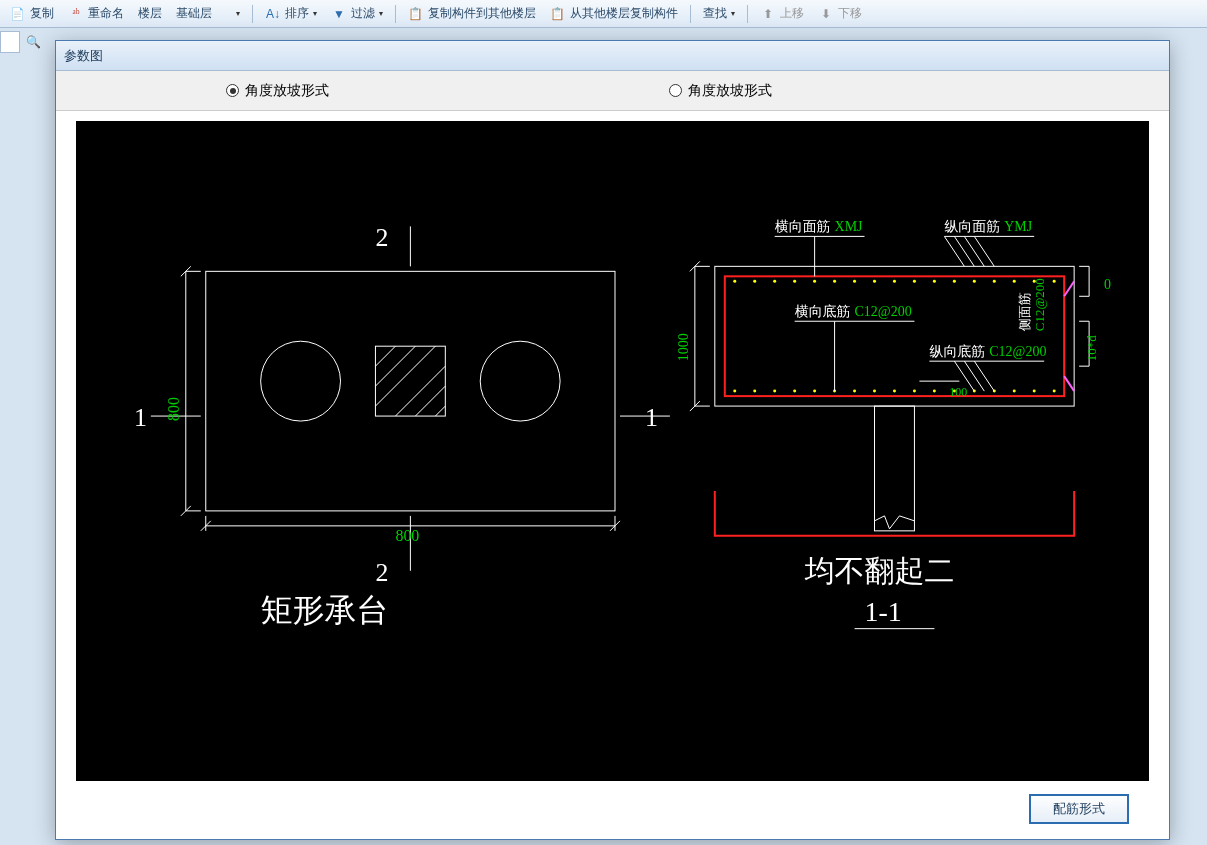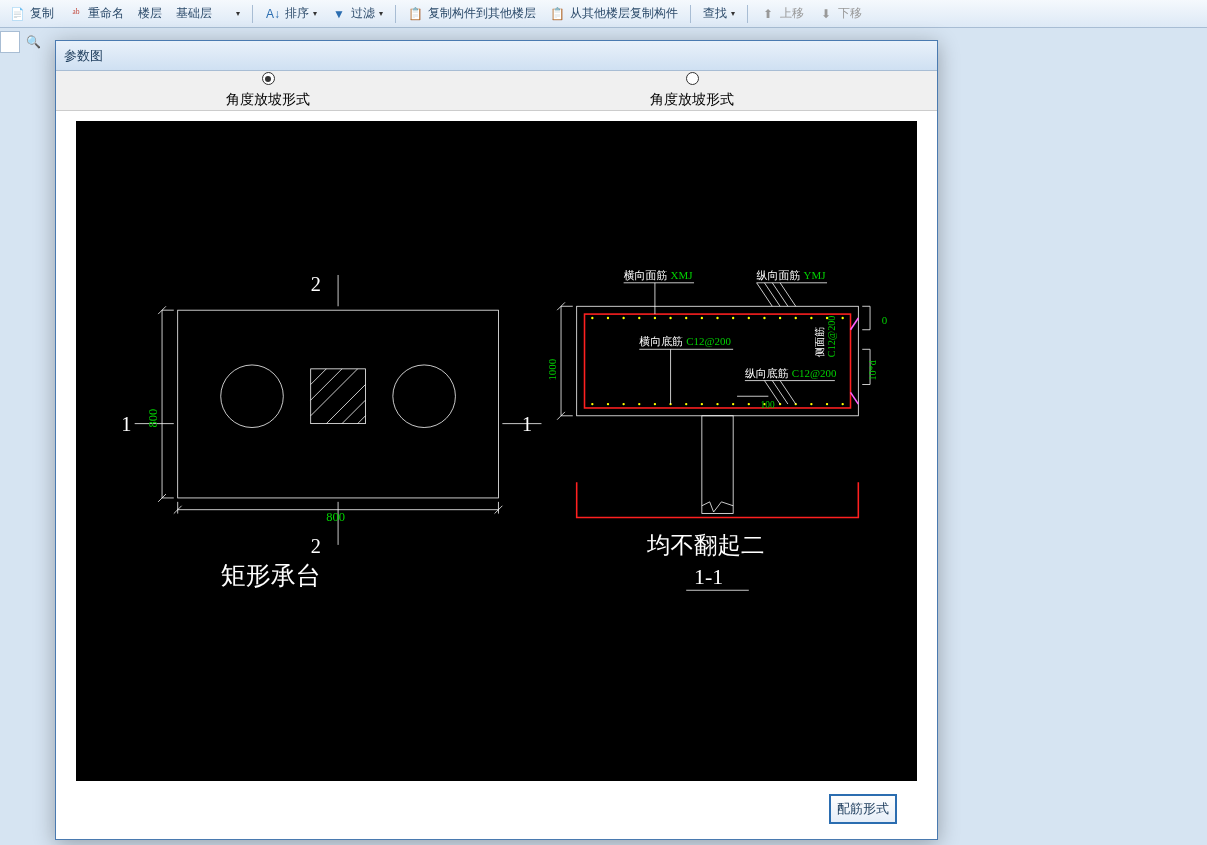--- a/index.html
+++ b/index.html
@@ -64,21 +64,21 @@
   }
   .search-icon {
     width: 20px; height: 20px;
     display: flex; align-items: center; justify-content: center;
     color: #2b6db0;
   }
   .dialog {
     position: absolute;
     left: 55px;
     top: 40px;
-    width: 883px;
+    width: 1115px;
     height: 800px;
     border: 1px solid #4a7ab0;
     background: #fff;
     box-shadow: 0 4px 20px rgba(0,0,0,.3);
   }
   .dialog-title {
     height: 30px;
     background: linear-gradient(to bottom, #e9f1fa, #cfe0f2);
     border-bottom: 1px solid #a8bdd4;
     display: flex;
@@ -94,21 +94,20 @@
     display: flex;
     align-items: center;
     padding-left: 170px;
     gap: 340px;
     font-size: 14px;
   }
   .radio-opt {
     display: flex;
     align-items: center;
     gap: 6px;
-    flex-direction: column;
   }
   .radio-circle {
     width: 13px; height: 13px;
     border-radius: 50%;
     border: 1px solid #333;
     background: #fff;
     display: flex;
     align-items: center;
     justify-content: center;
   }
@@ -132,21 +131,21 @@
     bottom: 10px;
     height: 40px;
     display: flex;
     justify-content: flex-end;
     align-items: center;
     padding-right: 40px;
   }
   .btn {
     border: 2px solid #2b6db0;
     background: linear-gradient(to bottom, #fefefe, #e6eef8);
-    padding: 4px 6px;
+    padding: 4px 22px;
     font-size: 13px;
     color: #1a3a5a;
   }
   svg text { font-family: SimSun, "Microsoft YaHei", serif; }
 </style>
 </head>
 <body>
 
 <div class="toolbar">
   <div class="tb-btn">

